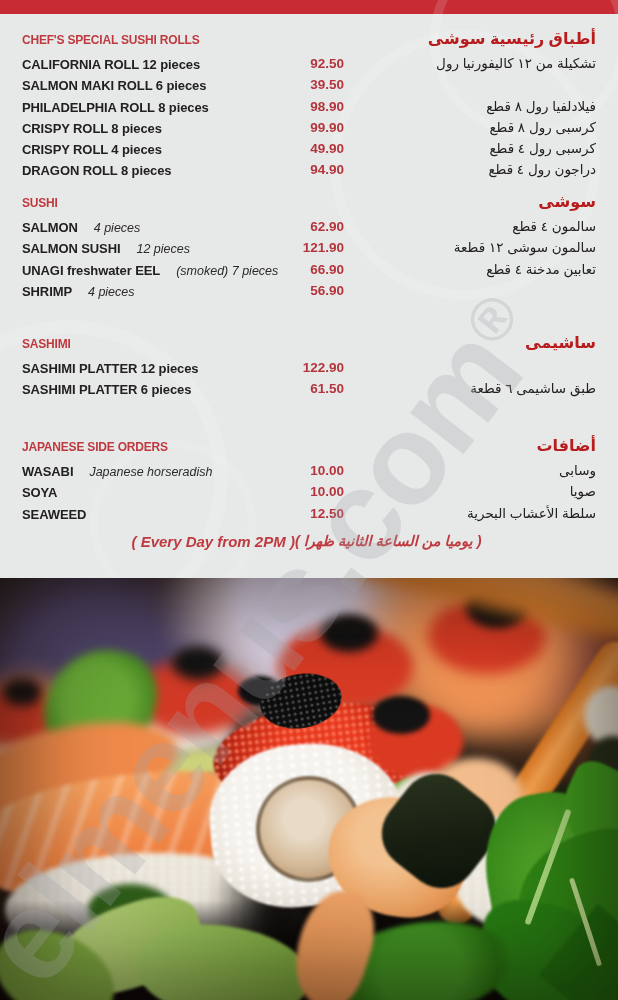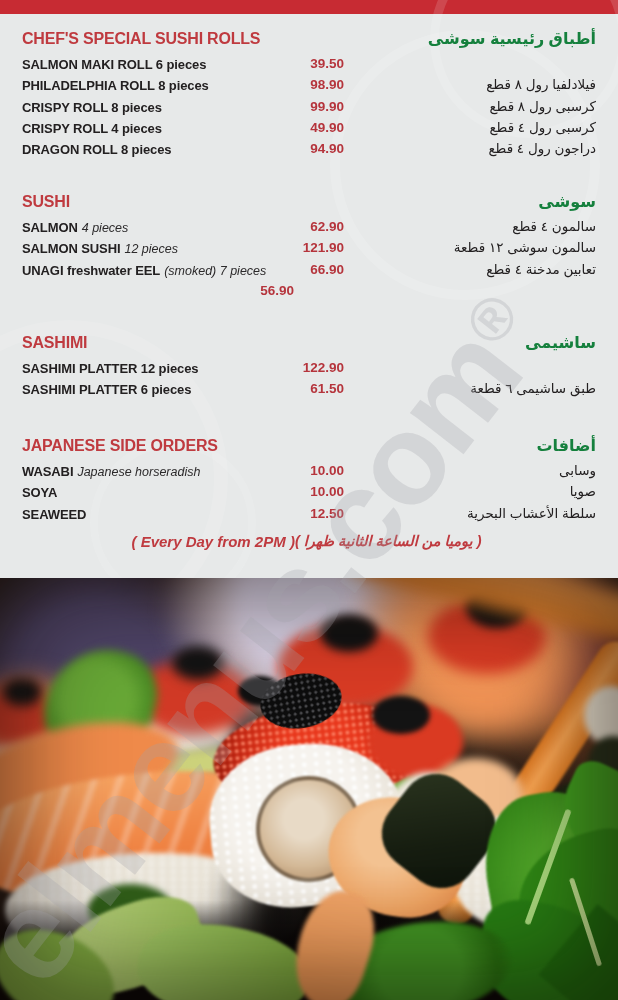--- a/index.html
+++ b/index.html
@@ -11,25 +11,25 @@
   .swirl{position:absolute;border-radius:50%;border:10px solid rgba(255,255,255,.55);opacity:.28;}
   .sw1{left:330px;top:30px;width:250px;height:250px;}
   .sw2{left:-90px;top:320px;width:290px;height:290px;border-width:14px;opacity:.22;}
   .sw3{left:90px;top:440px;width:150px;height:150px;border-width:8px;opacity:.2;}
   .sw4{left:430px;top:-60px;width:180px;height:180px;border-width:9px;opacity:.25;}
 
   
   .sec{position:absolute;left:22px;right:22px;}
   .sec1{top:29px;} .sec2{top:192px;} .sec3{top:333px;} .sec4{top:436px;}
   .sec-head{display:flex;justify-content:space-between;align-items:baseline;margin-bottom:6px;}
-  .h-en{color:#bf3a3f;font-weight:bold;font-size:16px;letter-spacing:-.2px;}
-  .h-ar{color:#15803d;font-size:16px;font-weight:bold;}
+  .h-en{color:#bf3a3f;font-weight:bold;font-size:12px;letter-spacing:-.2px;}
+  .h-ar{color:#b91c1c;font-size:16px;font-weight:bold;}
   .row{display:grid;grid-template-columns:272px 50px 1fr;line-height:20.3px;white-space:nowrap;}
   .nm{font-weight:bold;font-size:13px;color:#232021;letter-spacing:-.1px;}
-  .note{font-style:italic;font-size:12.5px;color:#2c2a2b;margin-left:4px;}
+  .note{font-style:italic;font-size:12.5px;color:#2c2a2b;margin-left:16px;}
   .price{font-weight:bold;font-size:13.5px;color:#b5343c;text-align:right;}
   .ar{font-size:13.5px;color:#232021;text-align:right;direction:rtl;}
   .footer{position:absolute;left:25px;right:30px;top:533px;display:flex;justify-content:center;font-style:italic;}
   .f-en{color:#bf3a3f;font-weight:bold;font-size:15px;}
   .f-ar{color:#bf3a3f;font-size:14.5px;font-weight:bold;direction:rtl;}
 
   
   .photo{position:absolute;left:0;top:578px;width:618px;height:422px;overflow:hidden;background:#241a14;}
   .b{position:absolute;border-radius:50%;}
   .ph-warm{position:absolute;inset:0;background:
@@ -130,20 +130,25 @@
   <div class="swirl sw2"></div>
   <div class="swirl sw3"></div>
   <div class="swirl sw4"></div>
 
   <div class="sec sec1">
     <div class="sec-head">
       <span class="h-en">CHEF'S SPECIAL SUSHI ROLLS</span>
       <span class="h-ar" dir="rtl">أطباق رئيسية سوشى</span>
     </div>
     <div class="row">
+      <div><span class="nm">CALIFORNIA ROLL 12 pieces</span><span class="note"></span></div>
+      <div class="price">92.50</div>
+      <div class="ar">تشكيلة من ١٢ كاليفورنيا رول</div>
+    </div>
+    <div class="row">
       <div><span class="nm">SALMON MAKI ROLL 6 pieces</span><span class="note"></span></div>
       <div class="price">39.50</div>
     </div>
     <div class="row">
       <div><span class="nm">PHILADELPHIA ROLL 8 pieces</span><span class="note"></span></div>
       <div class="price">98.90</div>
       <div class="ar">فيلادلفيا رول ٨ قطع</div>
     </div>
     <div class="row">
       <div><span class="nm">CRISPY ROLL 8 pieces</span><span class="note"></span></div>
@@ -176,20 +181,21 @@
       <div><span class="nm">SALMON SUSHI</span><span class="note">12 pieces</span></div>
       <div class="price">121.90</div>
       <div class="ar">سالمون سوشى ١٢ قطعة</div>
     </div>
     <div class="row">
       <div><span class="nm">UNAGI freshwater EEL</span><span class="note">(smoked) 7 pieces</span></div>
       <div class="price">66.90</div>
       <div class="ar">تعابين مدخنة ٤ قطع</div>
     </div>
     <div class="row">
+      <div><span class="nm">SHRIMP</span><span class="note">4 pieces</span></div>
       <div class="price">56.90</div>
     </div>
   </div>
 
   <div class="sec sec3">
     <div class="sec-head">
       <span class="h-en">SASHIMI</span>
       <span class="h-ar" dir="rtl">ساشيمى</span>
     </div>
     <div class="row">

